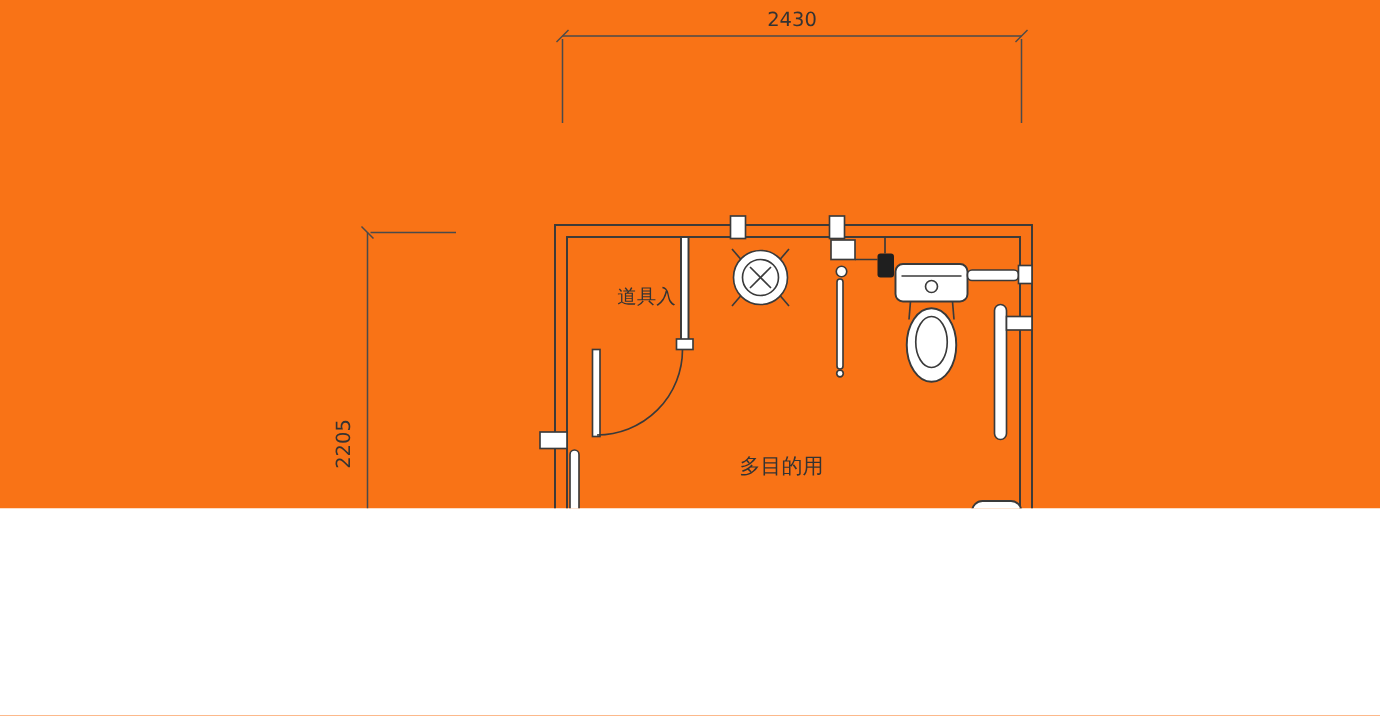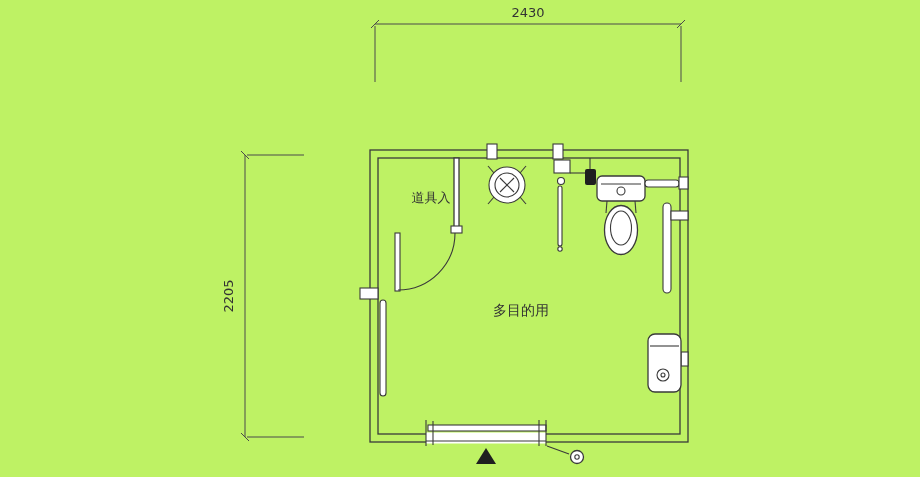--- a/index.html
+++ b/index.html
@@ -1,16 +1,16 @@
 <!DOCTYPE html>
 <html><head>
 <meta charset="utf-8">
 <style>
   html,body{margin:0;padding:0;background:#fff;}
-  .canvas{position:relative;width:920px;height:477px;background:#bef264;overflow:hidden;
+  .canvas{position:relative;width:920px;height:339px;background:#f97316;overflow:hidden;
           font-family:"DejaVu Sans","Liberation Sans",sans-serif;}
   svg{position:absolute;left:0;top:0;}
   .ln  {fill:none;stroke:#3a3a3a;stroke-width:1.3;}
   .thin{fill:none;stroke:#3a3a3a;stroke-width:1.1;}
   .lnf {fill:#ffffff;stroke:#3a3a3a;stroke-width:1.3;}
   .lnft{fill:#ffffff;stroke:#3a3a3a;stroke-width:1.1;}
   .dk  {fill:#1f1f1f;stroke:none;}
   .dim {fill:none;stroke:#4a4a4a;stroke-width:1;}
   .mask{fill:#ffffff;stroke:none;}
   text {fill:#333333;font-size:13px;}

